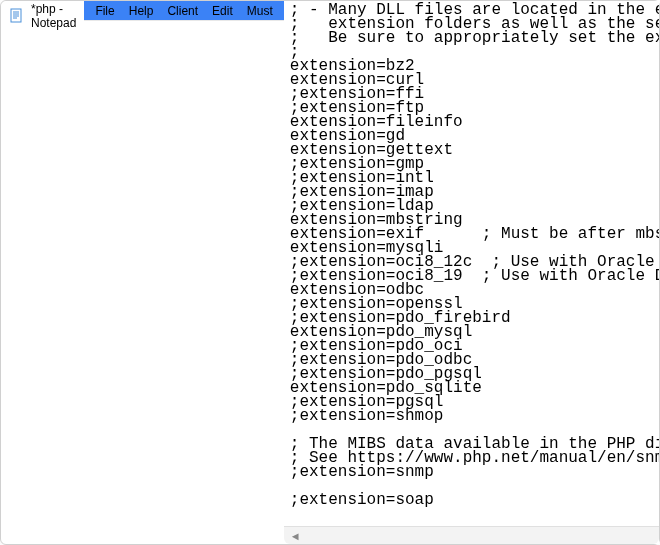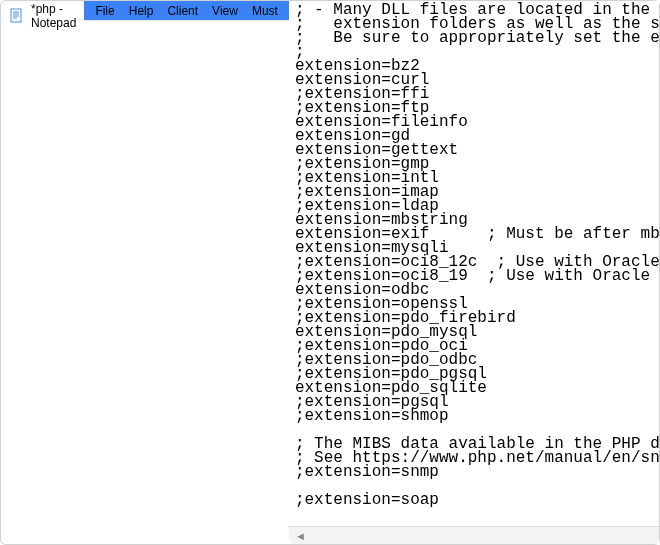--- a/index.html
+++ b/index.html
@@ -98,21 +98,21 @@
         <line x1="4" y1="10" x2="8" y2="10" stroke="#4a90d9" stroke-width="1"></line>
       </svg>
     </span>
     <span class="title">*php - Notepad</span>
   </div>
 
   <div class="menubar">
     <span class="menu-item">File</span>
     <span class="menu-item">Help</span>
     <span class="menu-item">Client</span>
-    <span class="menu-item">View</span>
+    <span class="menu-item">Edit</span>
     <span class="menu-item">Must</span>
   </div>
 
   <div class="editor-wrap">
     <div class="editor">; - Many DLL files are located in the extensions/ (PHP 4) or ext/ (PHP 5+)
 ;   extension folders as well as the separate PECL DLL download (PHP 5+).
 ;   Be sure to appropriately set the extension_dir directive.
 ;
 extension=bz2
 extension=curl

